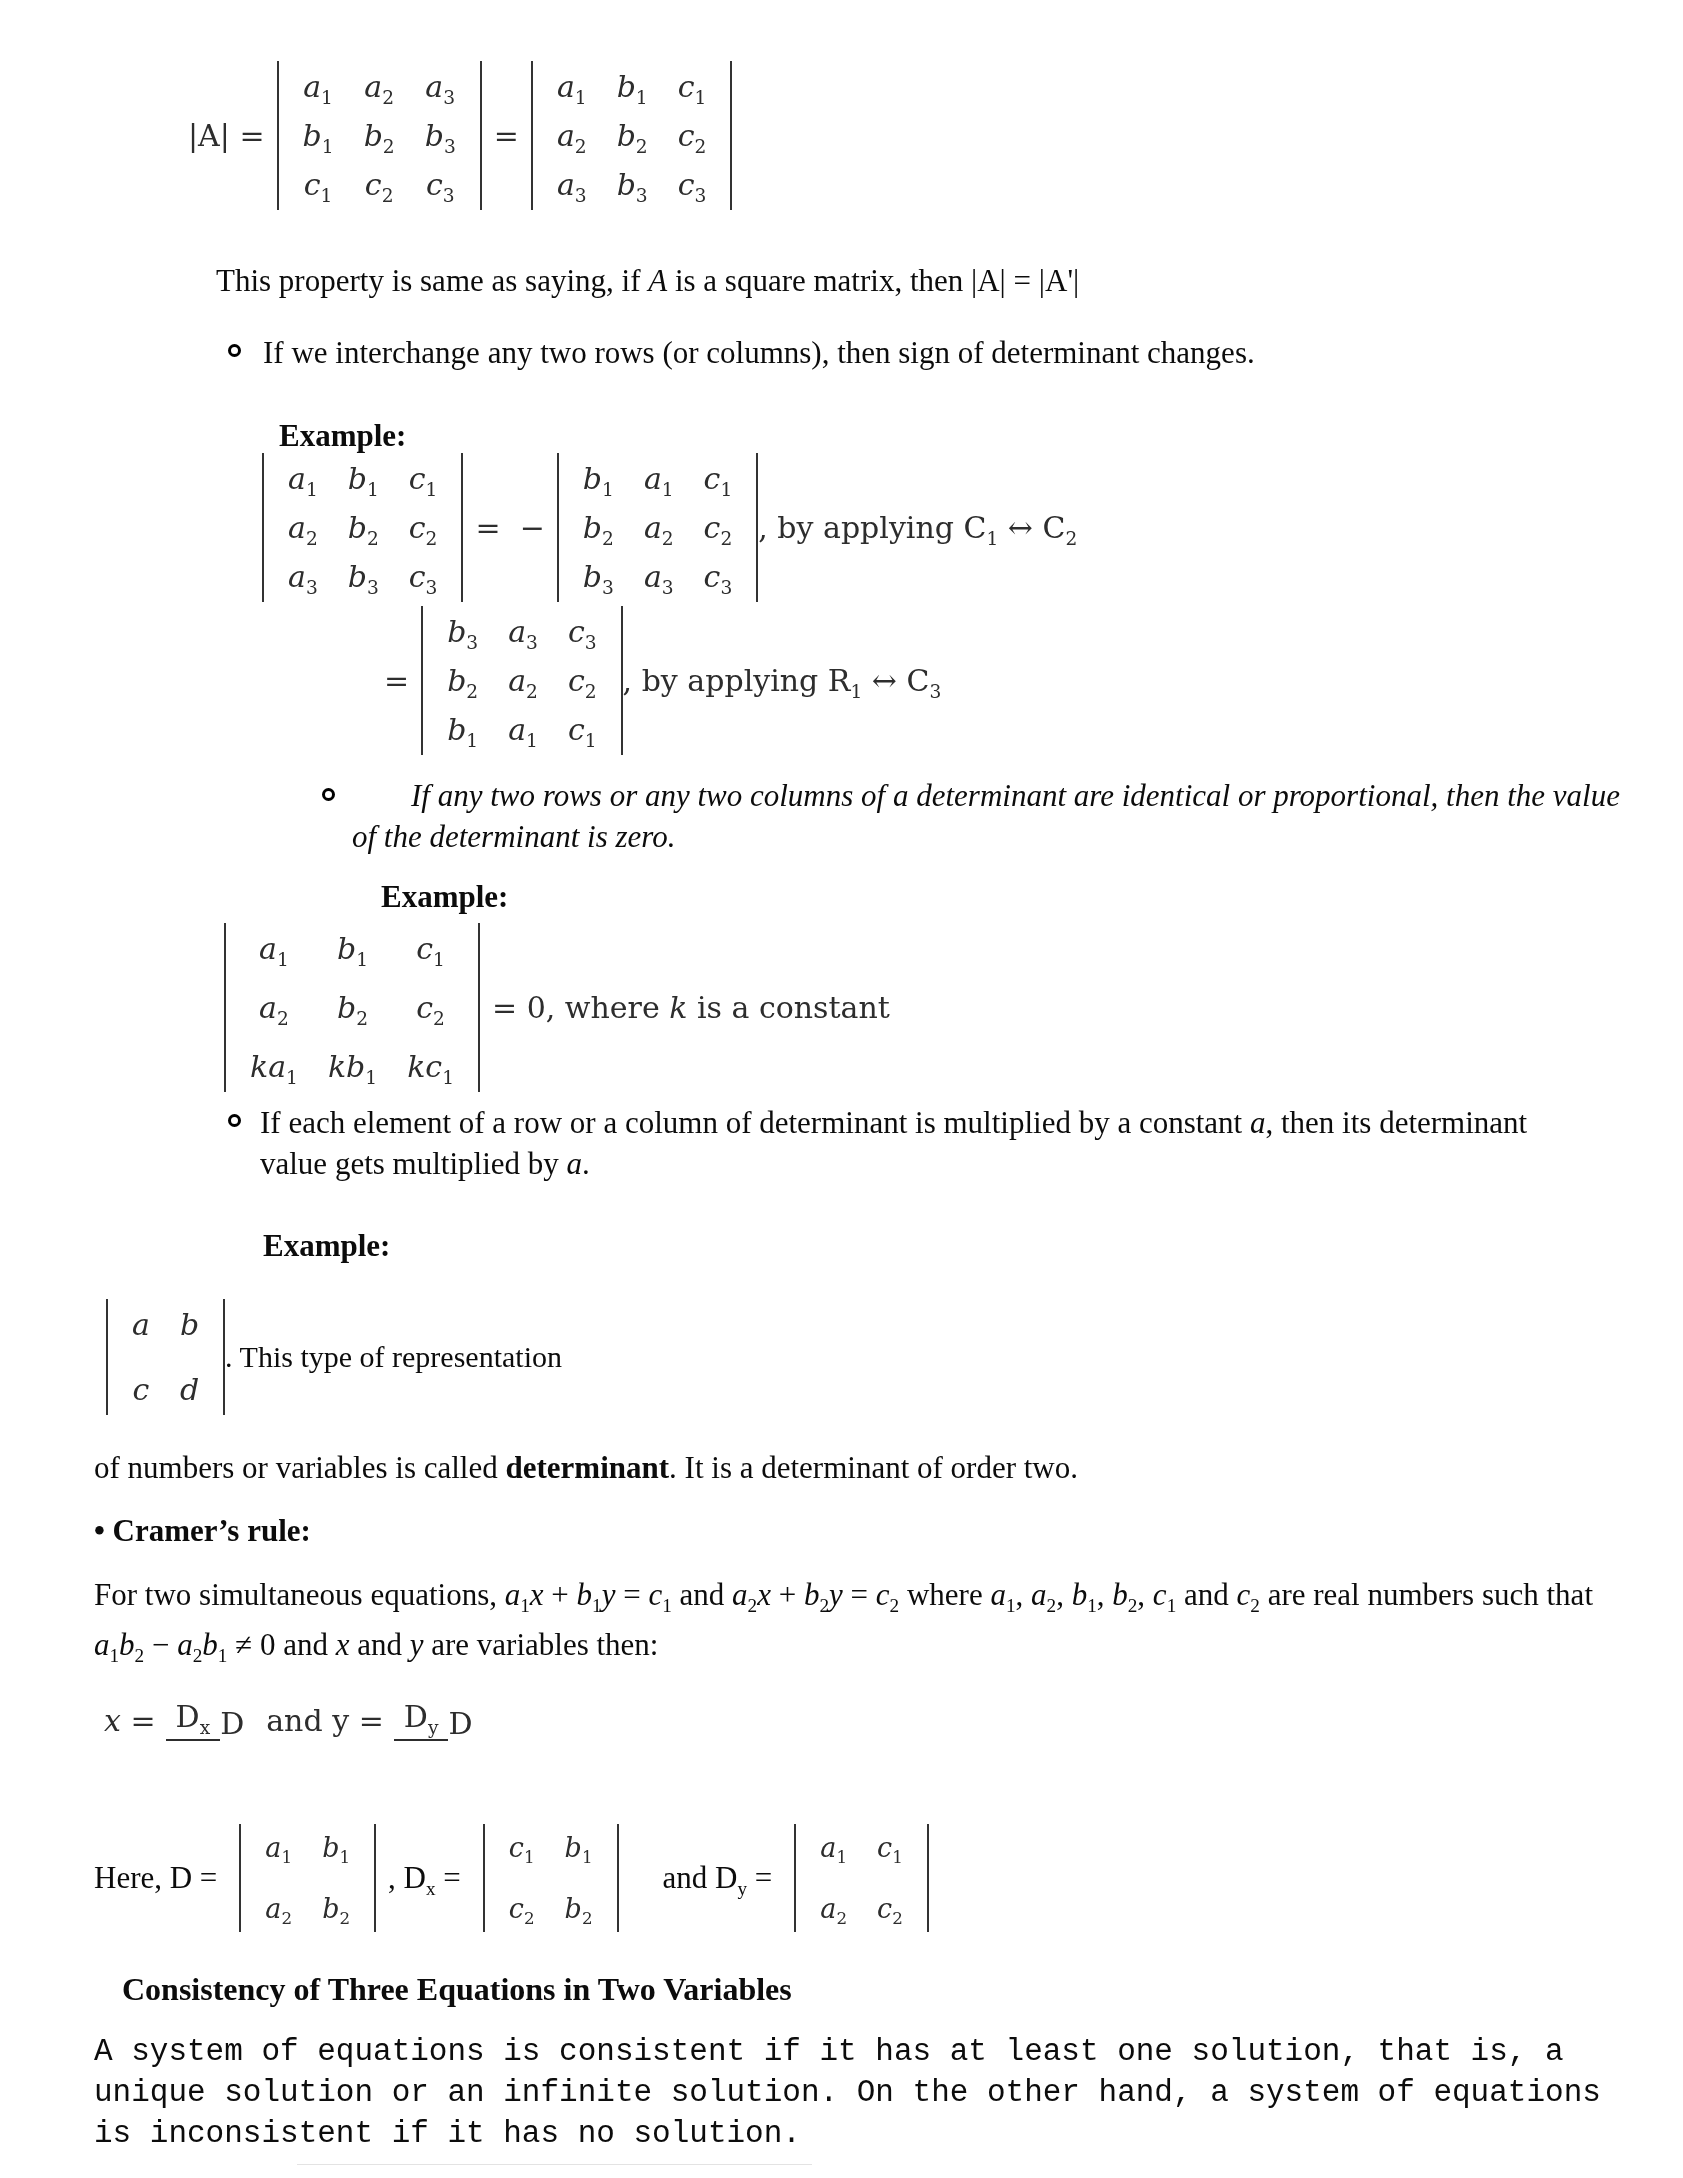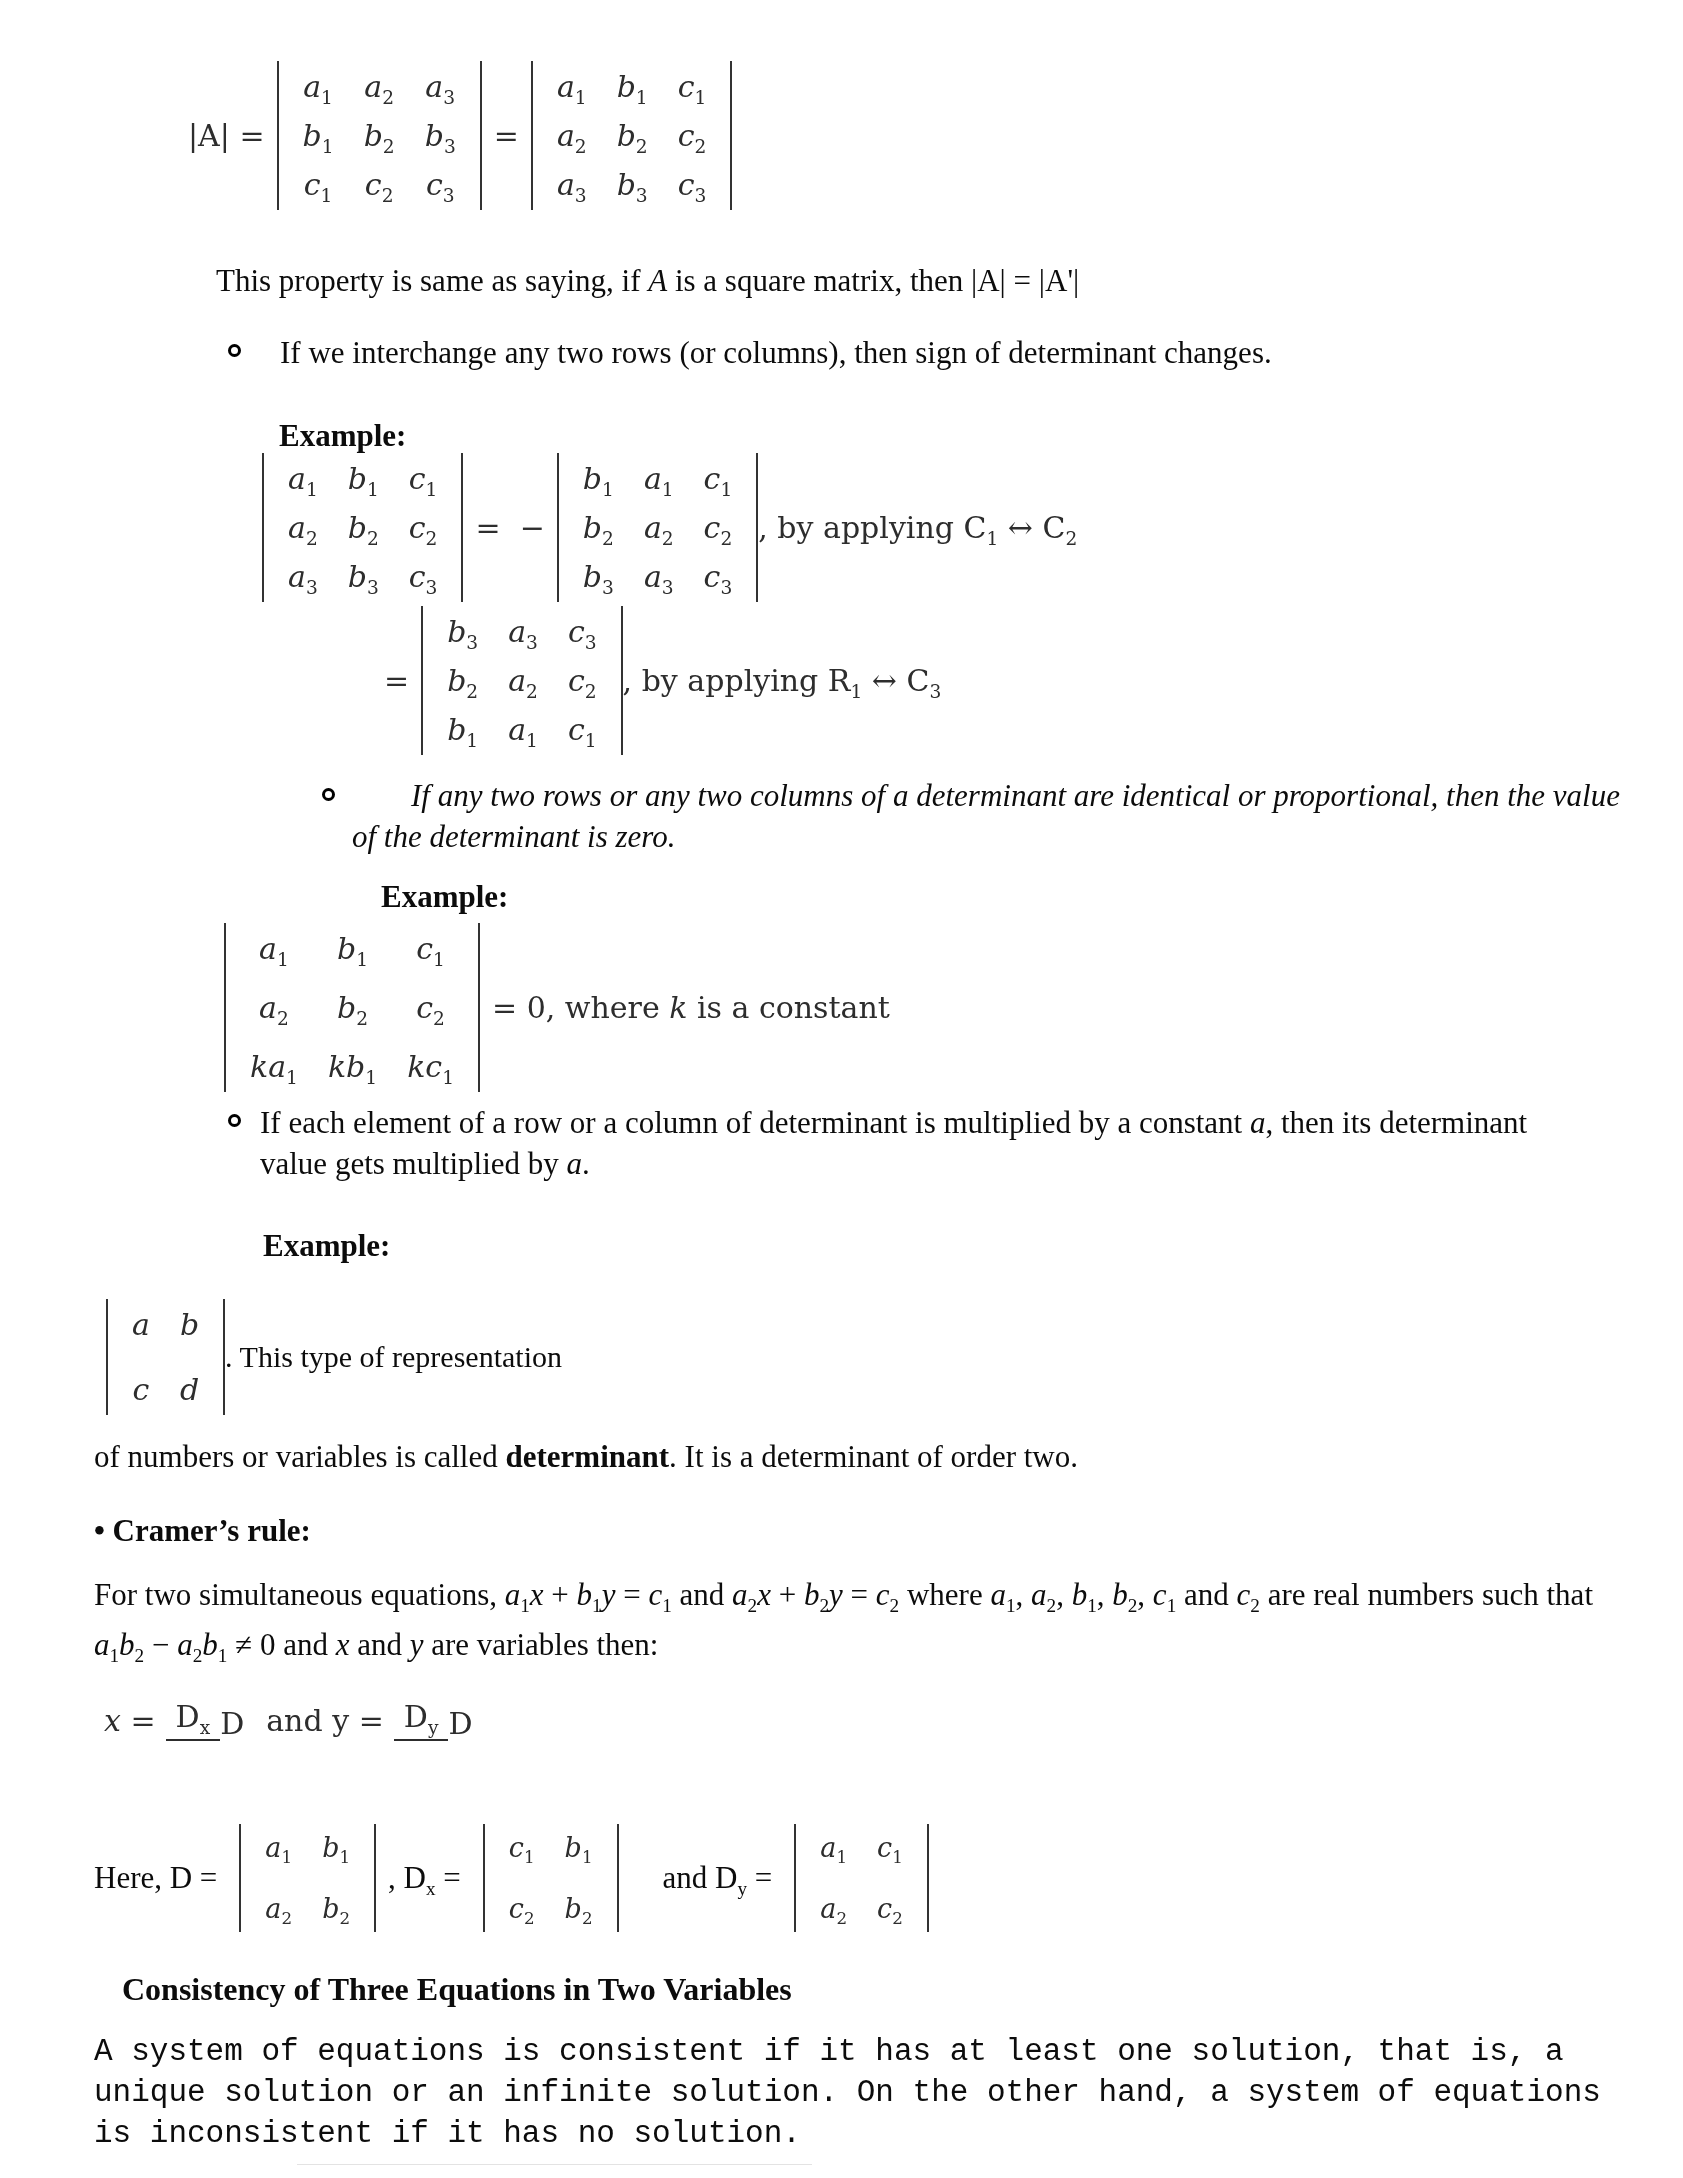--- a/index.html
+++ b/index.html
@@ -81,21 +81,21 @@
         <span class="dcell"><i>b</i><sub>3</sub></span>
         <span class="dcell"><i>c</i><sub>3</sub></span>
       </span>
     </span>
 </div>
 
 <p class="abs body-text" style="left:216px; top:261px; width:1287px;">This property is same as saying, if <i>A</i> is a square matrix, then |A| = |A'|</p>
 
 <div class="abs bullet-row" style="left:228px; top:333px; width:1406px;">
   <span class="obullet" style="margin-top:11px;"></span>
-  <span class="body-text" style="margin-left:39px;">If we interchange any two rows (or columns), then sign of determinant changes.</span>
+  <span class="body-text" style="margin-left:22px;">If we interchange any two rows (or columns), then sign of determinant changes.</span>
 </div>
 
 <p class="abs body-text bold" style="left:279px; top:416px;">Example:</p>
 
 <div class="abs fm fline" style="left:262px; top:453px;">
   <span class="det">
       <span class="dgrid" style="grid-template-columns: repeat(3, auto);">
         <span class="dcell"><i>a</i><sub>1</sub></span>
         <span class="dcell"><i>b</i><sub>1</sub></span>
         <span class="dcell"><i>c</i><sub>1</sub></span>
@@ -183,21 +183,21 @@
     <span class="det det-tall fm">
         <span class="dgrid" style="grid-template-columns: repeat(2, auto);">
           <span class="dcell"><i>a</i></span>
           <span class="dcell"><i>b</i></span>
           <span class="dcell"><i>c</i></span>
           <span class="dcell"><i>d</i></span>
         </span>
       </span>
     <span class="body-text" style="font-size:30px; white-space:nowrap;">. This type of representation</span>
   </div>
-  <p class="body-text" style="margin-top:22px;">of numbers or variables is called <b>determinant</b>. It is a determinant of order two.</p>
+  <p class="body-text" style="margin-top:33px;">of numbers or variables is called <b>determinant</b>. It is a determinant of order two.</p>
 </div>
 
 <p class="abs body-text bold" style="left:94px; top:1511px;">• Cramer’s rule:</p>
 
 <p class="abs body-text" style="left:94px; top:1570px; width:1505px; line-height:1.62;">For two simultaneous equations, <i>a</i><sub>1</sub><i>x</i> + <i>b</i><sub>1</sub><i>y</i> = <i>c</i><sub>1</sub> and <i>a</i><sub>2</sub><i>x</i> + <i>b</i><sub>2</sub><i>y</i> = <i>c</i><sub>2</sub> where <i>a</i><sub>1</sub>, <i>a</i><sub>2</sub>, <i>b</i><sub>1</sub>, <i>b</i><sub>2</sub>, <i>c</i><sub>1</sub> and <i>c</i><sub>2</sub> are real numbers such that <i>a</i><sub>1</sub><i>b</i><sub>2</sub> − <i>a</i><sub>2</sub><i>b</i><sub>1</sub> ≠ 0 and <i>x</i> and <i>y</i> are variables then:</p>
 
 <div class="abs fm fline" style="left:104px; top:1699px;">
   <span><i>x</i> =</span>
   <span class="frac">
     <span class="num">D<sub>x</sub></span>

